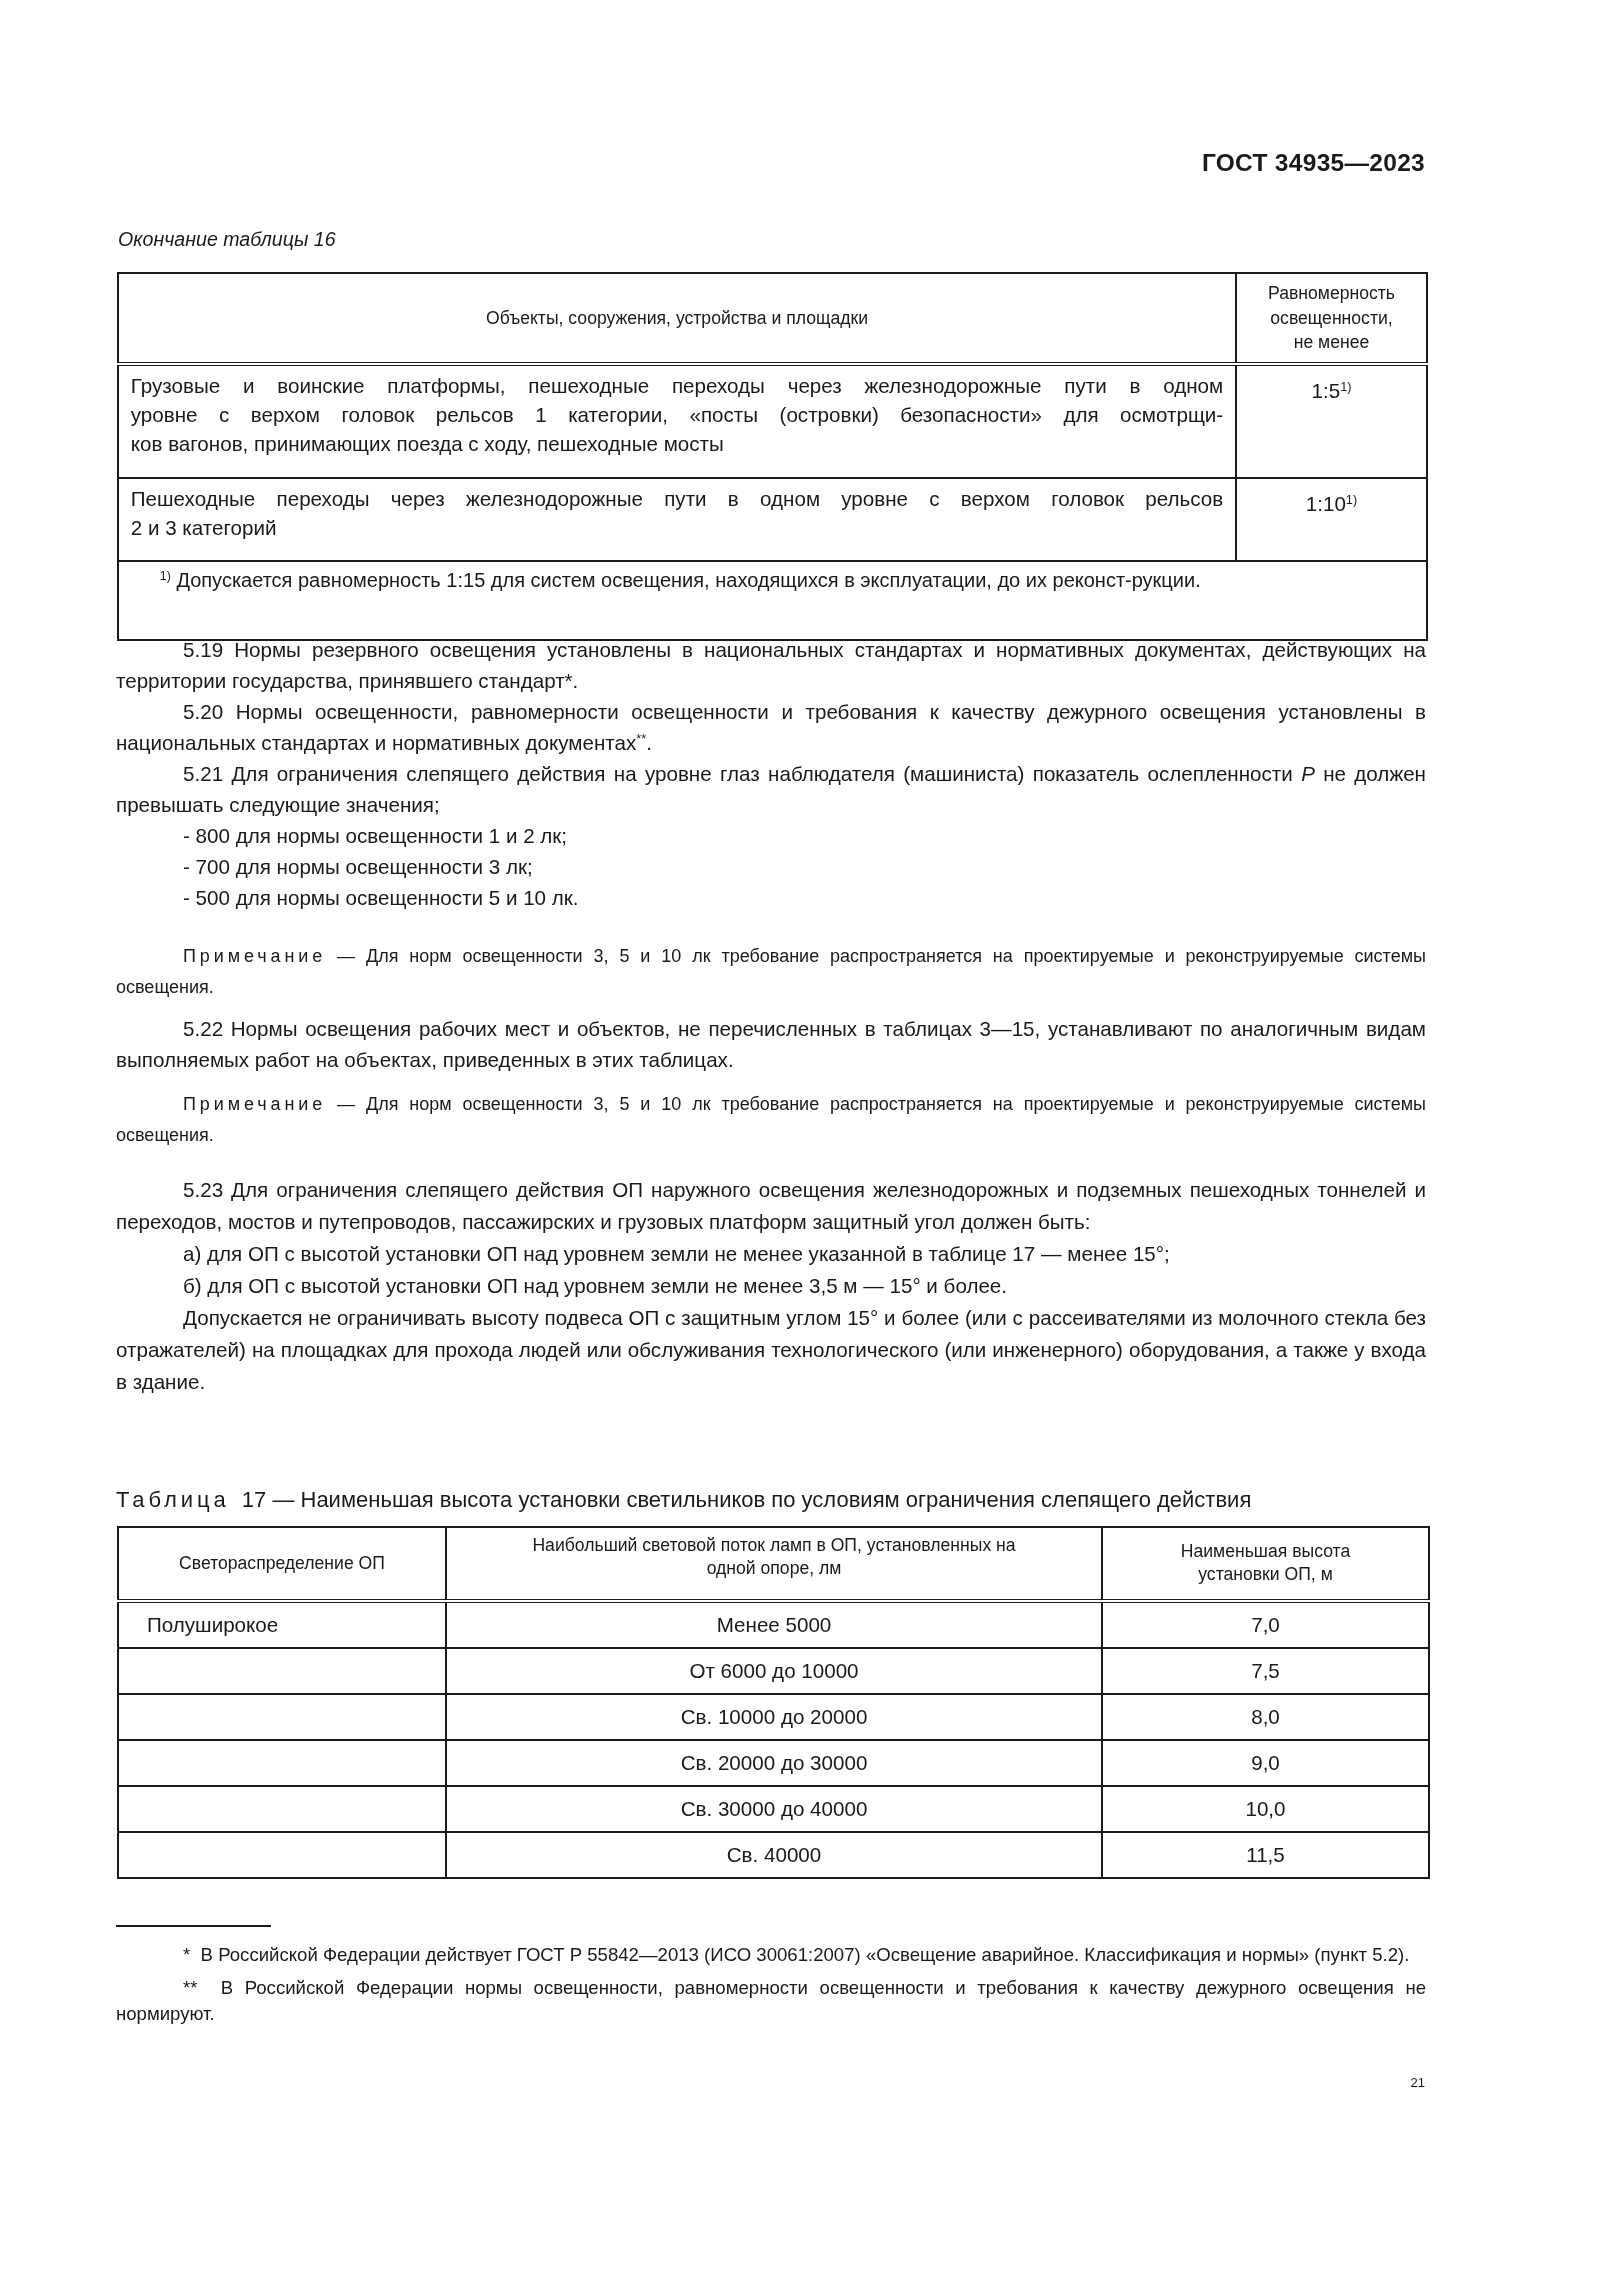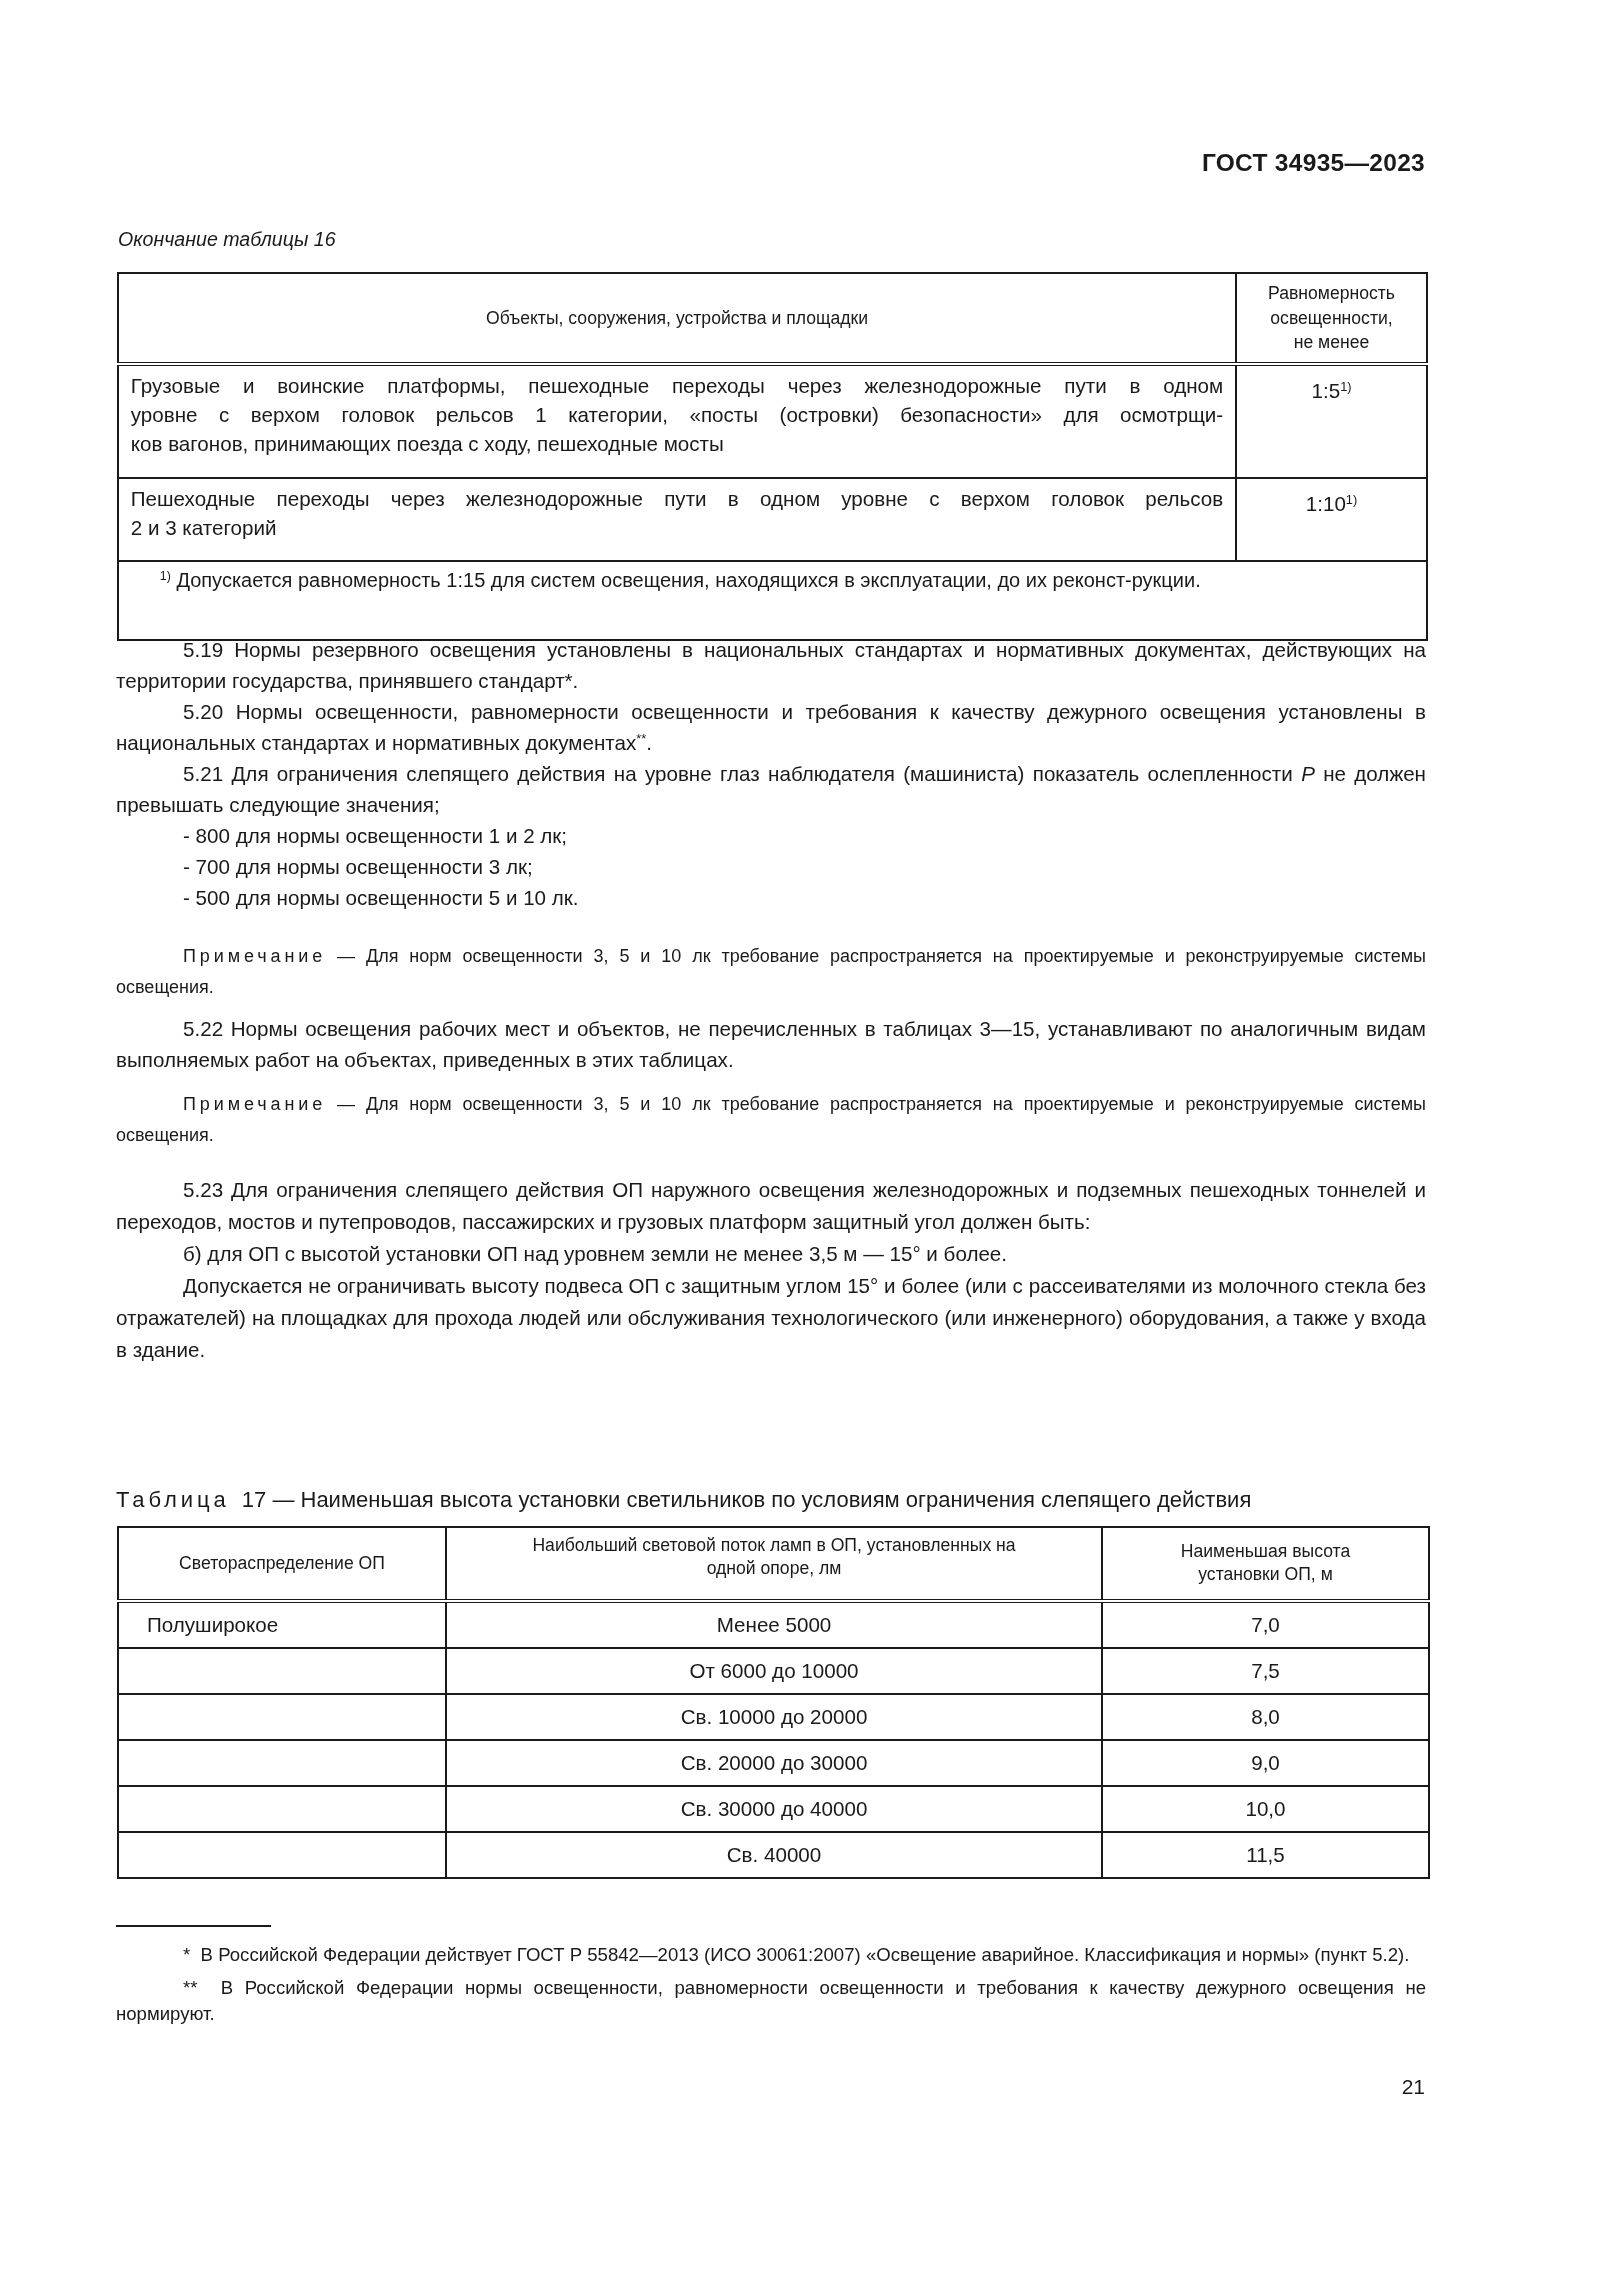--- a/index.html
+++ b/index.html
@@ -39,21 +39,21 @@
 
   .t17-caption { left: 116px; top: 1487px; font-size: 22px; white-space: nowrap; }
   #t17 { left: 117px; top: 1526px; width: 1311px; }
   #t17 th { font-weight: normal; font-size: 17.6px; line-height: 23.5px; text-align: center; vertical-align: middle; height: 65px; padding: 0 9.8px; border-bottom: 4.9px double #1a1a1a; }
   #t17 td { font-size: 20.6px; height: 44px; vertical-align: middle; text-align: center; padding: 0 9.8px; }
   #t17 td.c1 { text-align: left; padding-left: 28px; }
 
   .fn-rule { left: 116px; top: 1925px; width: 155px; height: 2px; background: #1a1a1a; }
   .footnotes { left: 116px; top: 1942px; width: 1310px; font-size: 18.6px; text-align: justify; }
   .footnotes p { margin: 0 0 7.8px 0; line-height: 25.5px; }
-  .page-num { left: 1274px; width: 151px; top: 2075px; text-align: right; font-size: 21px; }
+  .page-num { left: 1274px; width: 151px; top: 2075px; text-align: right; font-size: 13px; }
   .italic-var { font-style: italic; }
 </style>
 </head>
 <body>
 
 <div class="abs doc-header">ГОСТ 34935—2023</div>
 
 <div class="abs table-cont-caption">Окончание таблицы 16</div>
 
 <table id="t16" class="abs">
@@ -109,20 +109,21 @@
 <div class="abs para block522">
   <p class="ind"><span>5.22</span> <span>Нормы освещения рабочих мест и объектов, не перечисленных в таблицах 3—15, устанавливают по аналогичным видам выполняемых работ на объектах, приведенных в этих таблицах.</span></p>
 </div>
 
 <div class="abs para note-p block-note2">
   <p class="ind"><span class="spaced">Примечание</span> <span>— Для норм освещенности 3, 5 и 10 лк требование распространяется на проектируемые и реконструируемые системы освещения.</span></p>
 </div>
 
 <div class="abs para block523">
   <p class="ind"><span>5.23</span> <span>Для ограничения слепящего действия ОП наружного освещения железнодорожных и подземных пешеходных тоннелей и переходов, мостов и путепроводов, пассажирских и грузовых платформ защитный угол должен быть:</span></p>
+  <p class="ind">а)  для ОП с высотой установки ОП над уровнем земли не менее указанной в таблице 17 — менее 15°;</p>
   <p class="ind">б)  для ОП с высотой установки ОП над уровнем земли не менее 3,5 м — 15° и более.</p>
   <p class="ind">Допускается не ограничивать высоту подвеса ОП с защитным углом 15° и более (или с рассеивателями из молочного стекла без отражателей) на площадках для прохода людей или обслуживания технологического (или инженерного) оборудования, а также у входа в здание.</p>
 </div>
 
 <div class="abs t17-caption"><span class="spaced">Таблица</span>&nbsp; <span>17 — Наименьшая высота установки светильников по условиям ограничения слепящего действия</span></div>
 
 <table id="t17" class="abs">
   <colgroup>
       <col style="width:328px">
       <col style="width:656px">

